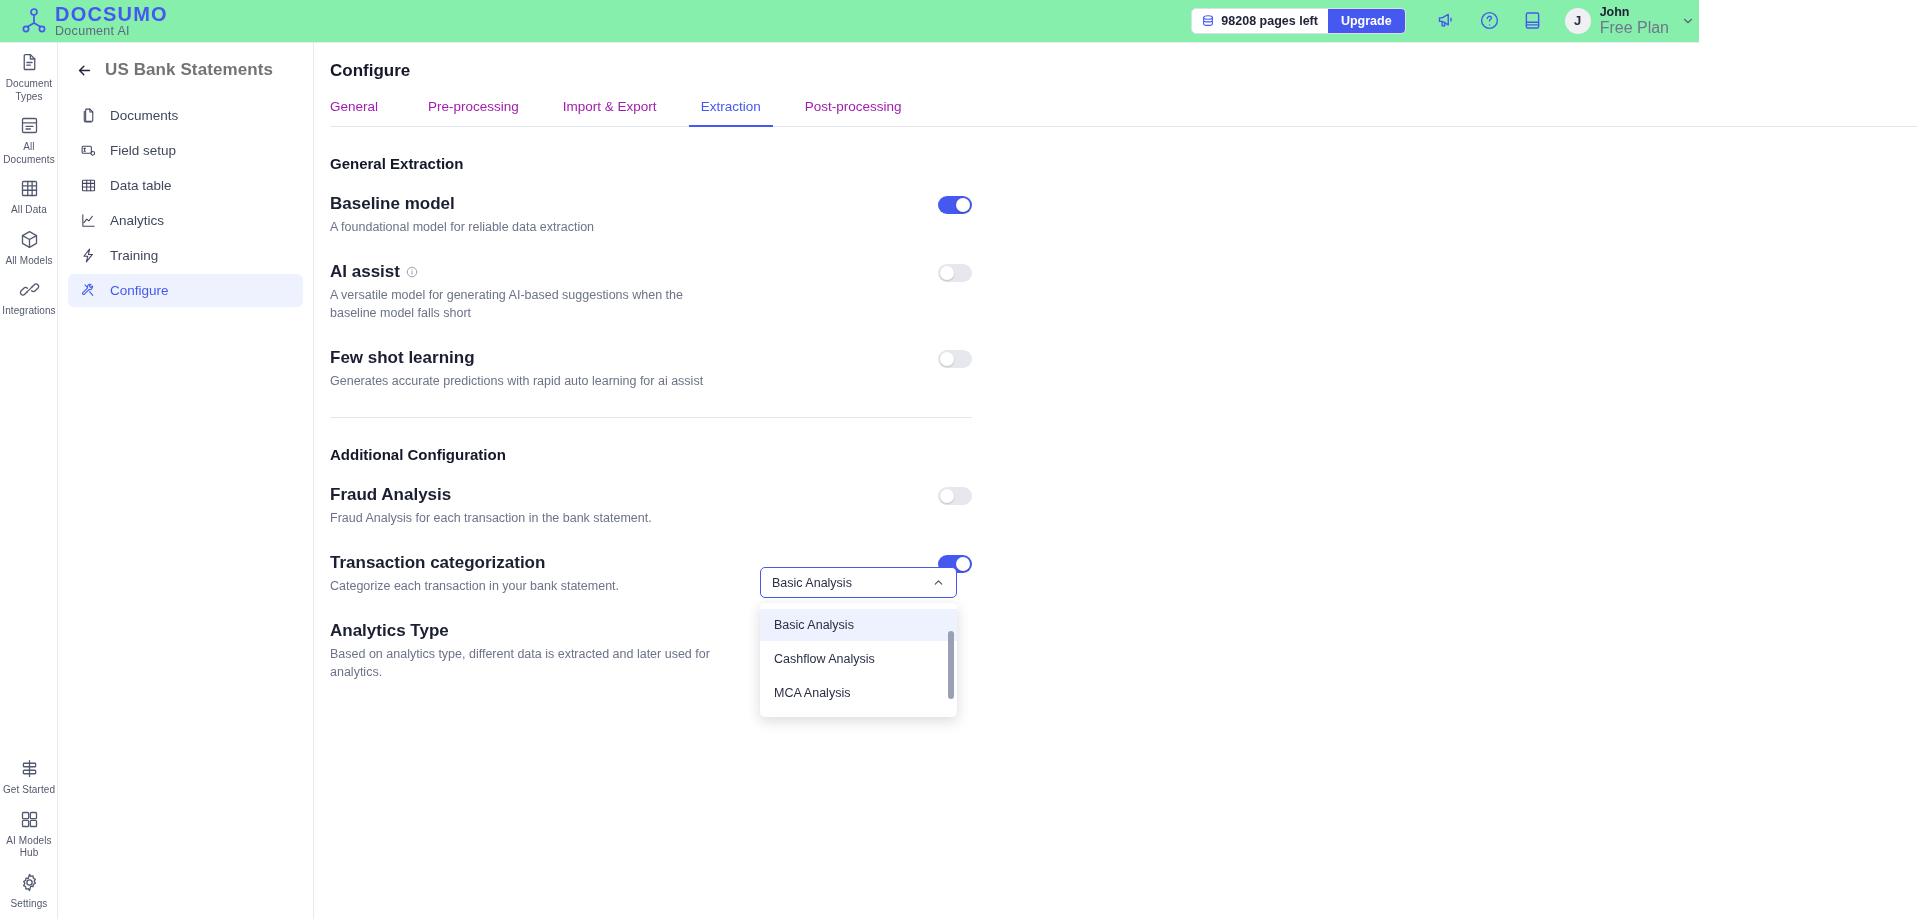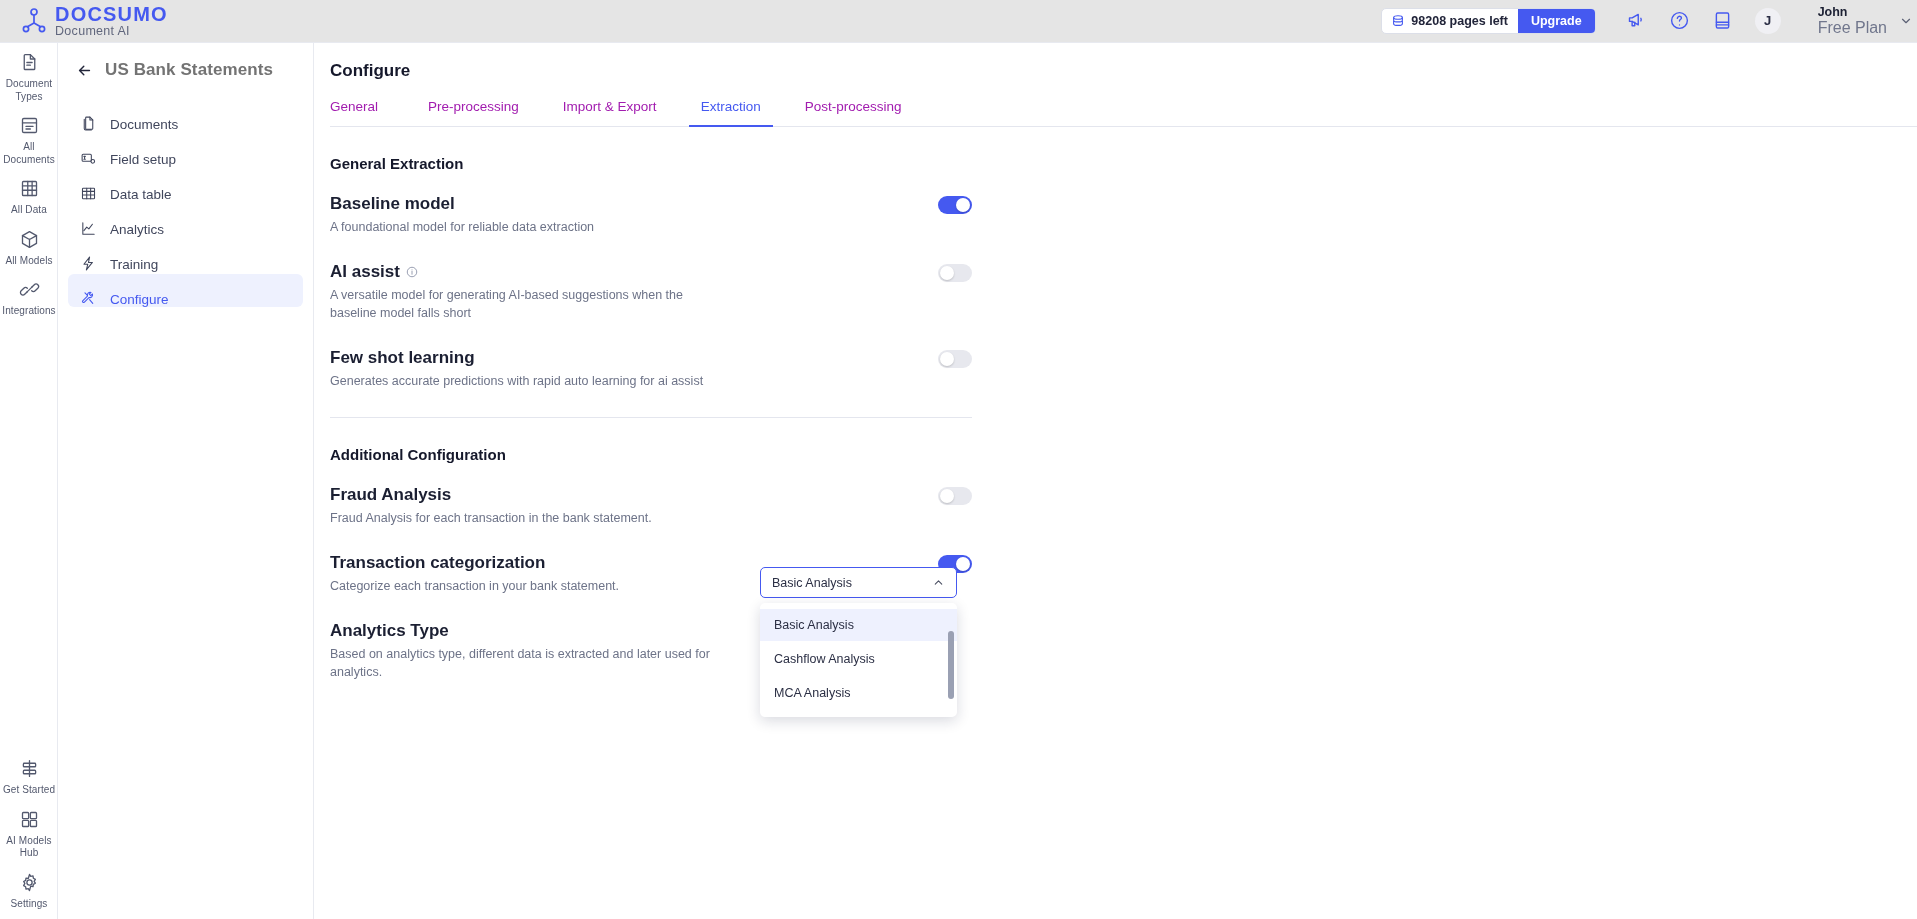--- a/index.html
+++ b/index.html
@@ -6,22 +6,22 @@
   html, body {
     width: 1917px; height: 919px;
     background: #ffffff;
     font-family: "Liberation Sans", sans-serif;
     color: #1f2235;
     overflow: hidden;
   }
 
   
   .topbar {
-    position: absolute; top: 0; left: 0; width: 1917px; height: 43px;
-    background: #e5e5e5;
+    position: absolute; top: 0; left: 0; width: 1699px; height: 43px;
+    background: #86efac;
     border-bottom: 1px solid #e8eaf0;
     display: flex; align-items: center;
   }
   .logo-wrap { display: flex; align-items: center; margin-left: 22px; gap: 9px; }
   .logo-mark { width: 24px; height: 26px; flex: none; }
   .logo-text { line-height: 1.05; }
   .logo-title {
     font-size: 20px; font-weight: 700; letter-spacing: 1.2px;
     color: #4559f0;
   }
@@ -47,21 +47,21 @@
     border: none; cursor: pointer; font-family: inherit;
   }
   .hicon { width: 21px; height: 21px; color: #4559f0; margin-right: 22px; cursor: pointer; }
   .hicon:last-of-type { margin-right: 18px; }
   .avatar {
     width: 26px; height: 26px; border-radius: 50%;
     background: #f0f0f4; color: #2b2e45;
     display: flex; align-items: center; justify-content: center;
     font-size: 13px; font-weight: 700; margin-right: 9px;
   }
-  .user-block { line-height: 1.15; margin-right: 12px; margin-left: 28px; }
+  .user-block { line-height: 1.15; margin-right: 12px; }
   .user-name { font-size: 12.5px; font-weight: 700; color: #1c2033; }
   .user-plan { font-size: 16px; color: #70768c; }
   .chev-down { width: 14px; height: 14px; color: #5c6175; cursor: pointer; }
 
   
   .rail {
     position: absolute; top: 43px; left: 0; width: 58px; height: 876px;
     background: #fff; border-right: 1px solid #e8eaf0;
   }
   .rail-item {
@@ -82,21 +82,21 @@
     background: #fff; border-right: 1px solid #e8eaf0;
   }
   .subnav-head {
     display: flex; align-items: center; gap: 12px;
     padding: 17px 14px 0 18px;
   }
   .back-arrow { width: 17px; height: 17px; color: #22253a; cursor: pointer; flex: none; }
   .subnav-title { font-size: 17px; font-weight: 700; color: #737373; letter-spacing: .1px; }
   .subnav-list { margin-top: 19px; padding: 0 10px; }
   .subnav-item {
-    display: flex; align-items: flex-end; gap: 13px;
+    display: flex; align-items: center; gap: 13px;
     height: 33px; padding: 0 12px; margin-bottom: 2px;
     border-radius: 6px; cursor: pointer;
     font-size: 13.5px; color: #40465c;
   }
   .subnav-item svg { width: 17px; height: 17px; flex: none; color: #40465c; }
   .subnav-item.active { background: #eef1fe; color: #4559f0; }
   .subnav-item.active svg { color: #4559f0; }
 
   
   .main {

